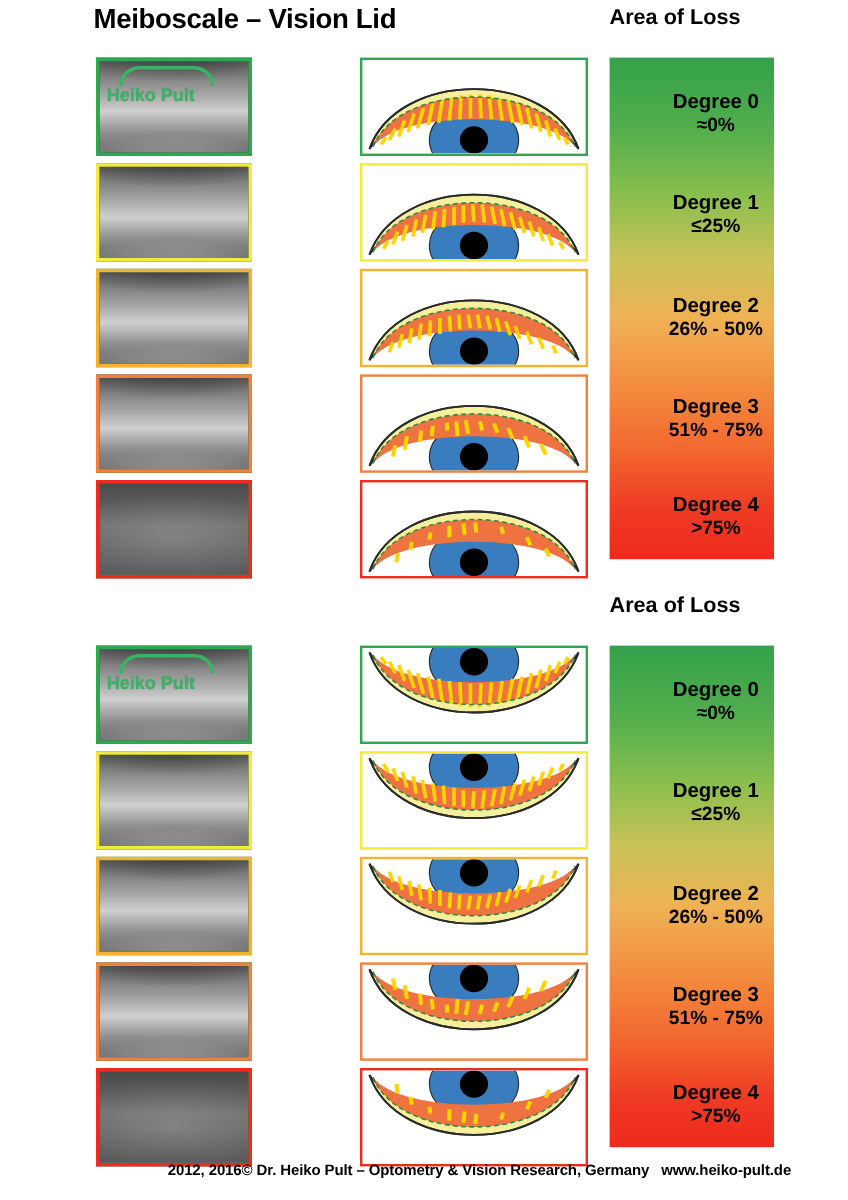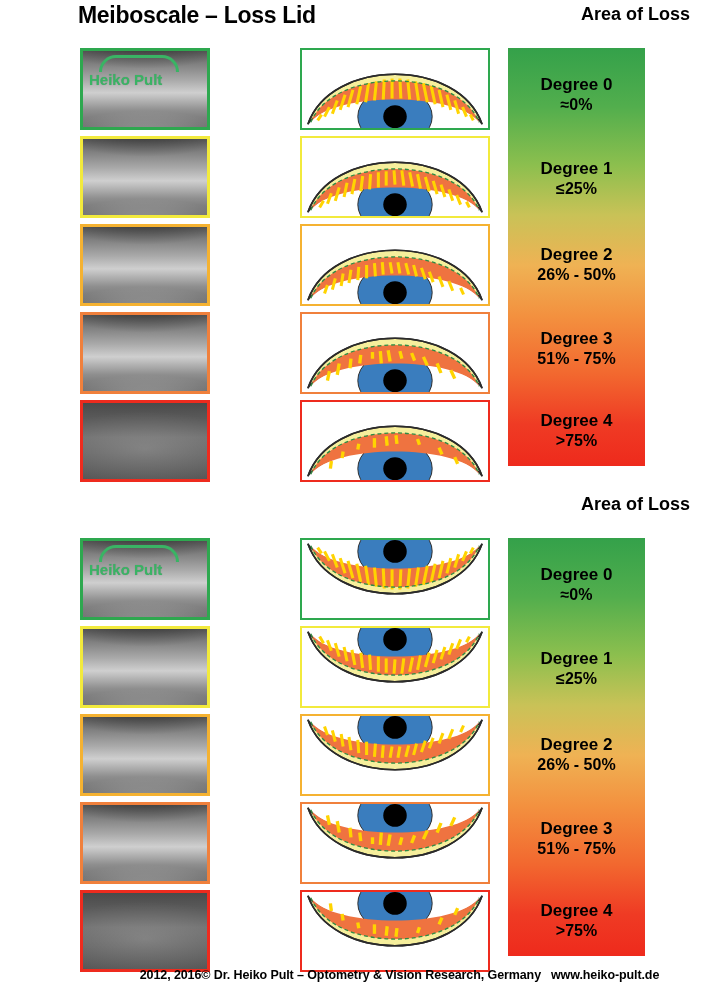--- a/index.html
+++ b/index.html
@@ -16,21 +16,21 @@
   #lower-section{top:490px;height:470px;}
 
   .sec-head{position:relative;height:36px;}
   .sec-title{
     position:absolute;left:78px;top:2px;
     font-size:23px;font-weight:bold;letter-spacing:-0.3px;
     white-space:nowrap;
   }
   .loss-title{
     position:absolute;left:508px;top:4px;width:182px;
-    text-align:right;font-size:18px;font-weight:bold;
+    text-align:left;font-size:18px;font-weight:bold;
   }
 
   .grid{position:relative;}
 
   
   .photo{
     position:absolute;left:80px;width:130px;
     box-sizing:border-box;
     background:#14532d;
     overflow:hidden;
@@ -95,39 +95,39 @@
       #8cbf4e 28%,
       #c9c257 40%,
       #efb254 52%,
       #f3913f 64%,
       #f2682f 78%,
       #ef3b24 90%,
       #ee2a1c 100%);
   }
   .deg{
     position:absolute;left:508px;width:137px;
-    text-align:center;color:#000;
+    text-align:center;color:#000;padding-left:20px;
   }
   .deg .d1{font-size:17px;font-weight:bold;line-height:1.25;}
   .deg .d2{font-size:16px;font-weight:bold;line-height:1.25;}
 
   .footer{
     position:absolute;left:0;top:968px;width:707px;
     text-align:center;font-size:12.5px;font-weight:bold;
     letter-spacing:-0.1px;
     padding-left:46px;
   }
   .footer .url{margin-left:10px;}
 </style>
 </head>
 <body>
 
 <div class="section" id="upper-section">
   <div class="sec-head">
-    <div class="sec-title">Meiboscale – Loss Lid</div>
+    <div class="sec-title">Meiboscale – Vision Lid</div>
     <div class="loss-title">Area of Loss</div>
   </div>
   <div class="grid">
 
     <div class="legendbar" style="top:12px;height:418px;"></div>
 
     <div class="photo" style="top:12px;height:82px;border:3px solid #2ea84f;">
       <div class="img dense"></div>
       <div class="watermark">
         <span class="arc"></span>

